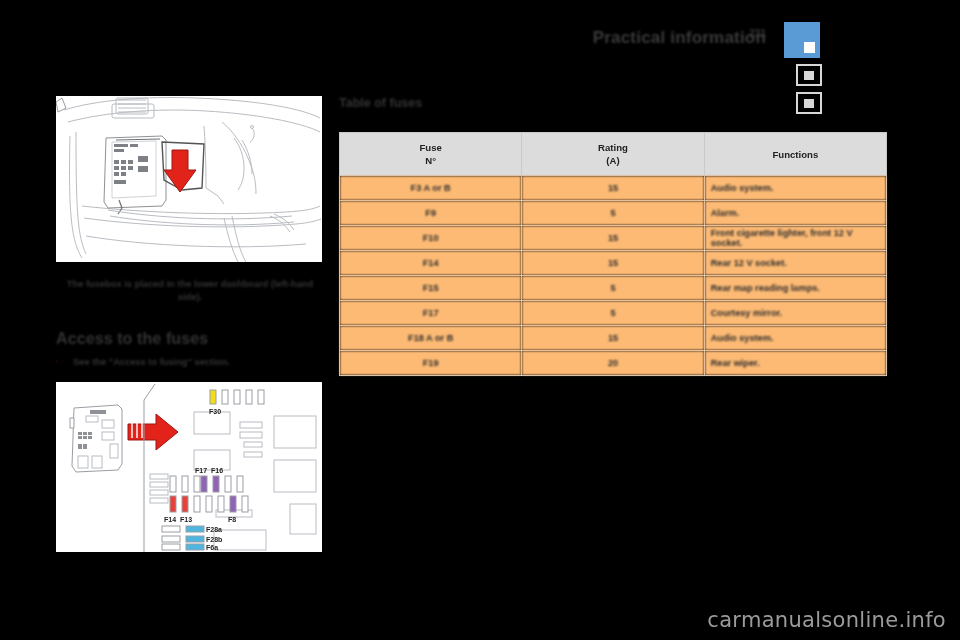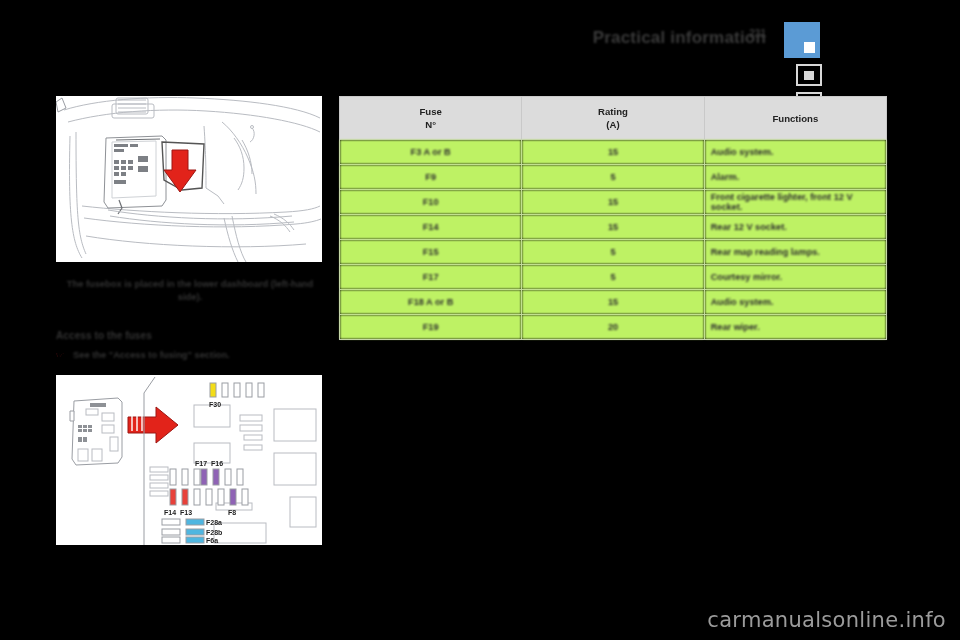--- a/index.html
+++ b/index.html
@@ -32,21 +32,21 @@
           display:flex;align-items:center;justify-content:center;}
   .tab-sm i{display:block;width:10px;height:9px;background:#d8d8d8;}
 
   
   .col-left{position:absolute;left:56px;top:96px;width:268px;}
   h1.sect{
     font-size:14.5px;font-weight:bold;color:#333;margin:0 0 16px 0;
     letter-spacing:.1px;filter:blur(.85px);
   }
   h2.sub{
-    font-size:10px;font-weight:bold;color:#333;margin:0 0 8px 0;
+    font-size:16px;font-weight:bold;color:#333;margin:0 0 8px 0;
     letter-spacing:.1px;filter:blur(.85px);
   }
   .fig{
     width:266px;height:166px;background:#fff;position:relative;overflow:hidden;
   }
   .fig.second{height:170px;}
   .body-txt{
     font-size:9.3px;line-height:13px;font-weight:bold;color:#333;
     margin:16px 0 26px 0;filter:blur(.8px);text-align:center;
   }
@@ -63,21 +63,21 @@
   table.fuses{border-collapse:collapse;width:548px;table-layout:fixed;background:#000;}
   table.fuses th,table.fuses td{
     border:1px solid #c9c9c9;
     font-size:9.2px;font-weight:bold;color:#2e2e2e;
     height:24px;padding:0 6px;
   }
   table.fuses thead th{
     background:#dcdcdc;height:42px;font-size:9.6px;color:#222;
     text-align:center;line-height:13px;filter:none;
   }
-  table.fuses tbody td{background:#bef264;}
+  table.fuses tbody td{background:#fdba74;}
   td.c-num{width:92px;text-align:center;filter:blur(.8px);}
   td.c-rate{width:88px;text-align:center;filter:blur(.8px);}
   td.c-fn{text-align:left;filter:blur(.8px);}
 
   
   .wm{
     position:absolute;right:14px;bottom:8px;
     font-size:21px;color:#9b9b9b;letter-spacing:.3px;
     font-family:"DejaVu Sans",sans-serif;
   }
@@ -286,20 +286,21 @@
         </g>
         <text x="150" y="150" font-family="'Liberation Sans',sans-serif" font-size="7" font-weight="bold" fill="#222">F28a</text>
         <text x="150" y="160" font-family="'Liberation Sans',sans-serif" font-size="7" font-weight="bold" fill="#222">F28b</text>
         <text x="150" y="168" font-family="'Liberation Sans',sans-serif" font-size="7" font-weight="bold" fill="#222">F6a</text>
       </svg>
     </div>
 
   </div>
 
   <div class="col-right">
+    <h1 class="sect2">Table of fuses</h1>
 
     <table class="fuses">
       <thead>
         <tr>
           <th class="c-num">
             <div>Fuse</div>
             <div>N°</div>
           </th>
           <th class="c-rate">
             <div>Rating</div>

